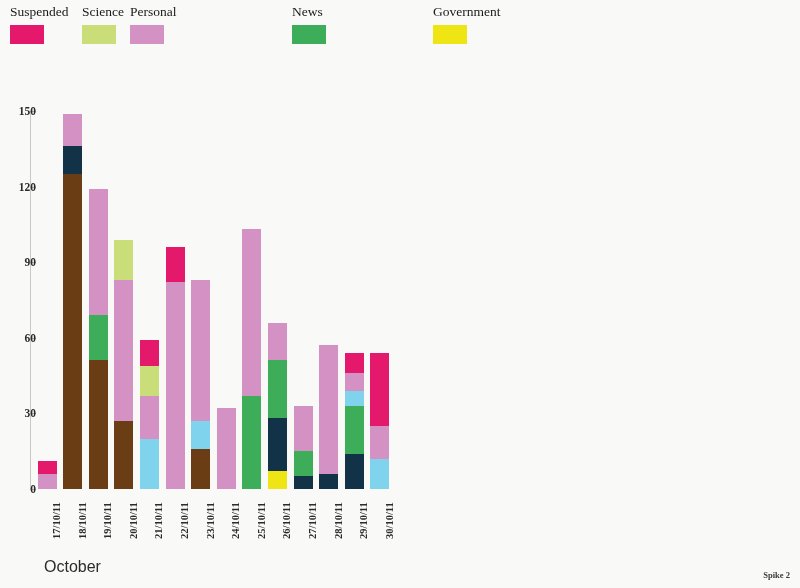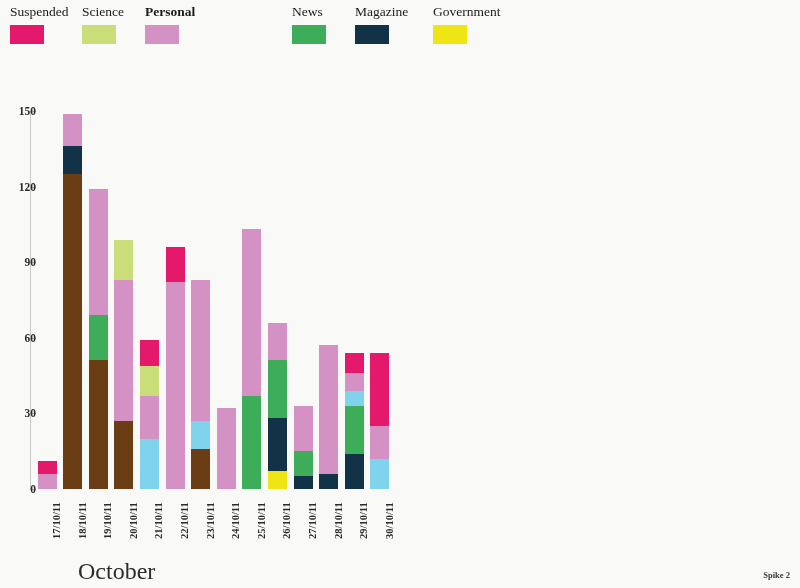--- a/index.html
+++ b/index.html
@@ -87,24 +87,23 @@
     transform: rotate(-90deg);
     transform-origin: left top;
     letter-spacing: 0px;
   }
 
   
   .month-title {
     position: absolute;
     left: 44px;
     top: 558px;
-    font-size: 24px;
+    font-size: 16px;
     color: #2b2b2b;
-    font-family: Liberation Serif, serif;
-    margin-left: 34px;
+    font-family: Liberation Sans, sans-serif;
   }
   .caption {
     position: absolute;
     right: 10px;
     top: 570px;
     font-size: 8.5px;
     font-weight: bold;
     color: #3a3a3a;
     font-family: "Liberation Serif", serif;
     margin-left: 20px;
@@ -115,31 +114,27 @@
 
 <div class="legend">
     <div class="legend-item" style="left: 10px;">
       <div class="legend-label">Suspended</div>
       <div class="legend-swatch" style="background: rgb(229, 25, 107);"></div>
     </div>
     <div class="legend-item" style="left: 82px;">
       <div class="legend-label">Science</div>
       <div class="legend-swatch" style="background: rgb(201, 221, 120);"></div>
     </div>
-    <div class="legend-item" style="left: 145px; font-weight: bold;">
+    <div class="legend-item" style="left: 130px;">
       <div class="legend-label">Personal</div>
       <div class="legend-swatch" style="background: rgb(212, 146, 196);"></div>
     </div>
     <div class="legend-item" style="left: 292px;">
       <div class="legend-label">News</div>
       <div class="legend-swatch" style="background: rgb(61, 173, 90);"></div>
-    </div>
-    <div class="legend-item" style="left: 355px;">
-      <div class="legend-label">Magazine</div>
-      <div class="legend-swatch" style="background: rgb(18, 51, 71);"></div>
     </div>
     <div class="legend-item" style="left: 433px;">
       <div class="legend-label">Government</div>
       <div class="legend-swatch" style="background: rgb(239, 229, 21);"></div>
     </div>
   </div>
 
 <div class="plot">
   <div class="axis-line" style="left:30px; top:111px; width:1px; height:379px;"></div>
   <div id="ytickgroup">

